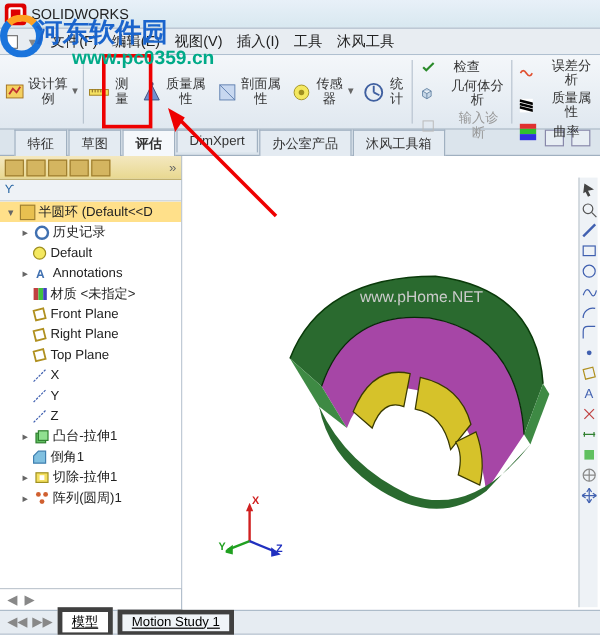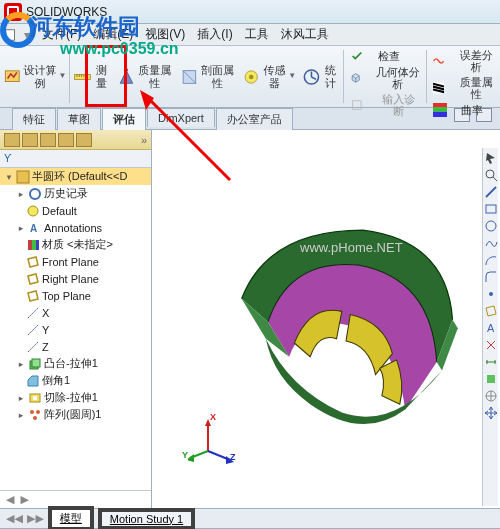--- a/index.html
+++ b/index.html
@@ -194,20 +194,21 @@
     <line x1="100" y1="90" x2="18" y2="8" stroke="#e00" stroke-width="3"></line>
     <polygon points="10,0 24,8 16,20" fill="#e00"></polygon>
   </svg>
 
 <div class="tabsrow">
   <div class="tab">特征</div>
   <div class="tab">草图</div>
   <div class="tab active">评估</div>
   <div class="tab">DimXpert</div>
   <div class="tab">办公室产品</div>
+  <div class="tab">沐风工具箱</div>
   <div style="flex:1"></div>
   <div class="vp-mini" style="margin-right:4px"></div>
   <div class="vp-mini" style="margin-right:8px"></div>
 </div>
 
 <div class="main">
 
   <div class="sidebar">
     <div class="sb-icons">
       <div class="sb-tab-ico"></div>

